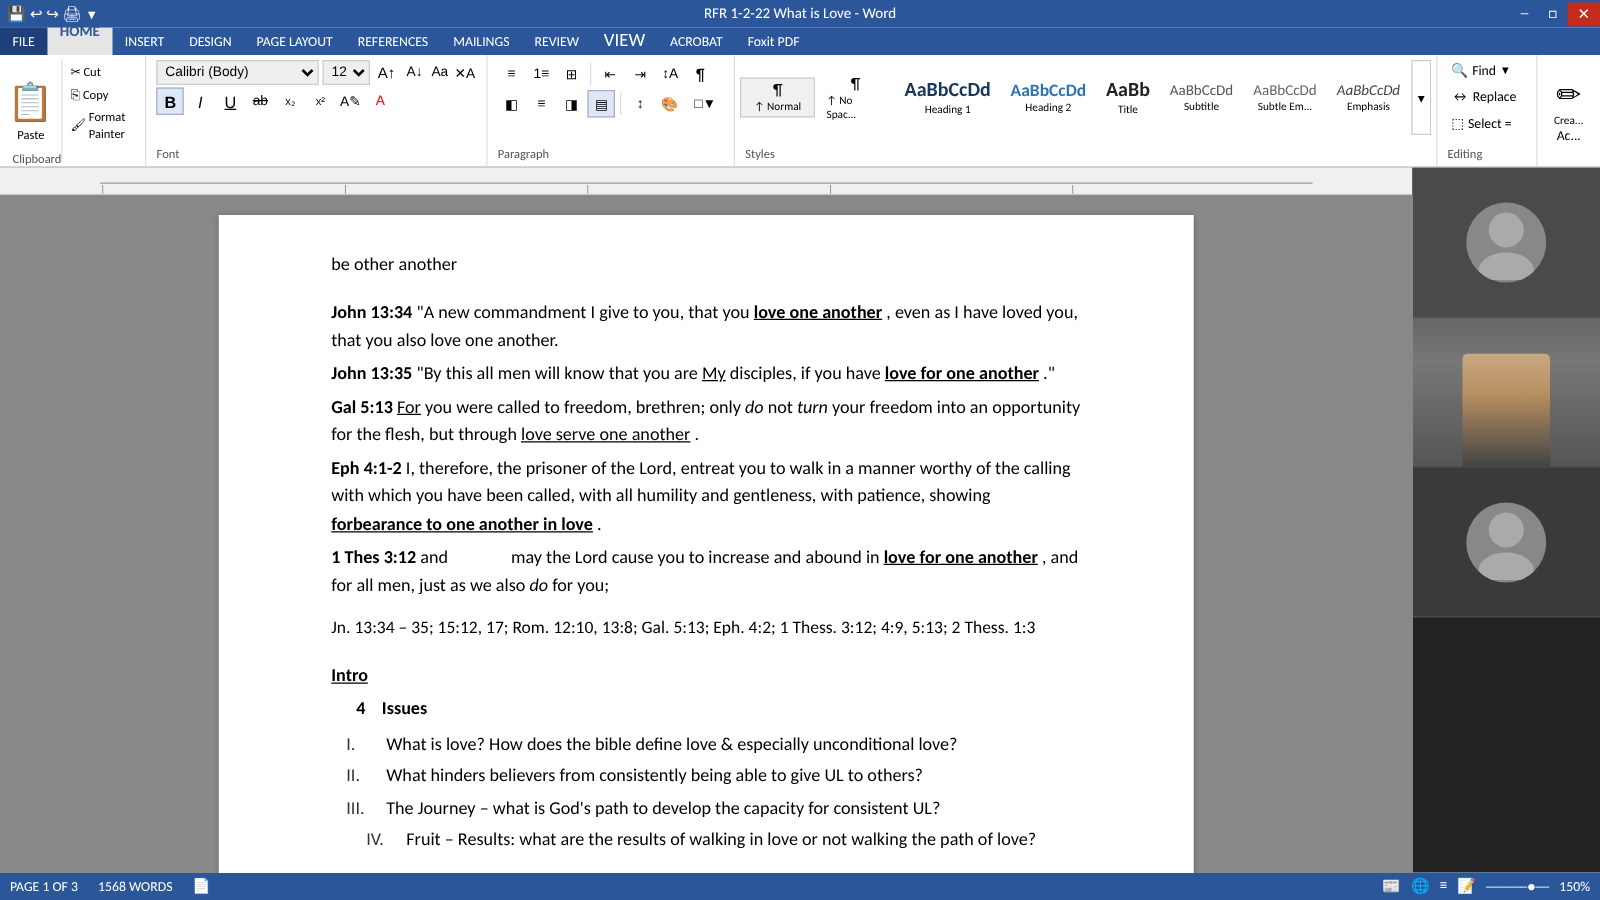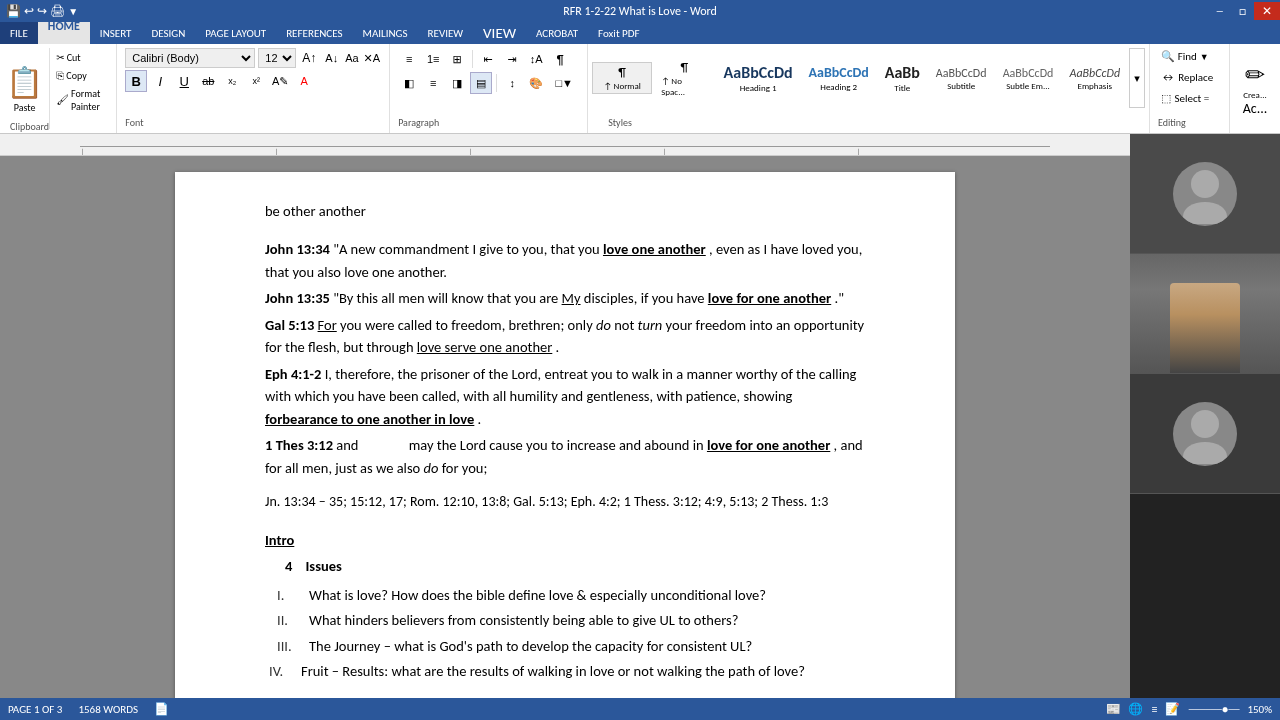--- a/index.html
+++ b/index.html
@@ -153,21 +153,21 @@
         <div style="display:flex; flex-direction:column; align-items:center; padding:2px 6px; border:1px solid transparent; cursor:pointer; min-width:65px;">
           <span style="font-size:12px; color:#666;">AaBbCcDd</span>
           <span style="font-size:9px;">Subtle Em...</span>
         </div>
         <div style="display:flex; flex-direction:column; align-items:center; padding:2px 6px; border:1px solid transparent; cursor:pointer; min-width:55px;">
           <span style="font-size:12px; font-style:italic; color:#444;">AaBbCcDd</span>
           <span style="font-size:9px;">Emphasis</span>
         </div>
         <button style="font-size:11px; border:1px solid #ccc; background:white; cursor:pointer; width:16px; height:60px;">▾</button>
       </div>
-      <div style="position:absolute; bottom:4px; left:20px; font-size:10px; color:#555;">Styles</div>
+      <div style="position:absolute; bottom:4px; left:8px; font-size:10px; color:#555;">Styles</div>
     </div>
 
     <div style="padding:4px 8px; border-right:1px solid #e0e0e0; display:flex; flex-direction:column; gap:4px; position:relative; min-width:80px;">
       <div style="font-size:11px; display:flex; align-items:center; gap:3px; cursor:pointer; padding:2px 3px;">
         <span>🔍</span>
         <span>Find</span>
         <span style="font-size:9px;">▼</span>
       </div>
       <div style="font-size:11px; display:flex; align-items:center; gap:3px; cursor:pointer; padding:2px 3px;">
         <span>↔</span>
@@ -177,21 +177,21 @@
         <span>⬚</span>
         <span>Select =</span>
       </div>
       <div style="position:absolute; bottom:4px; left:8px; font-size:10px; color:#555;">Editing</div>
     </div>
 
     <div style="padding:4px 8px; display:flex; flex-direction:column; align-items:center; justify-content:center; position:relative; min-width:50px;">
       <div style="font-size:11px; cursor:pointer; text-align:center;">
         <div style="font-size:24px;">✏</div>
         <div style="font-size:9px;">Crea...</div>
-        <div style="font-size:14px;">Ac...</div>
+        <div style="font-size:11px;">Ac...</div>
       </div>
     </div>
   </div>
 
   <div style="display:flex; flex:1; overflow:hidden;">
 
     <div style="flex:1; display:flex; flex-direction:column; background:#888; overflow:hidden;">
 
       <div style="height:22px; background:#f0f0f0; border-bottom:1px solid #ccc; display:flex; align-items:center; padding:0 80px; font-size:9px; color:#666; overflow:hidden;">
         <div style="flex:1; border-top:1px solid #999; position:relative; margin-top:4px;">
@@ -275,21 +275,21 @@
               <span>What is love? How does the bible define love &amp; especially unconditional love?</span>
             </div>
             <div style="display:flex; gap:8px; margin-bottom:3px; margin-left:12px;">
               <span style="min-width:24px; color:#333;">II.</span>
               <span>What hinders believers from consistently being able to give UL to others?</span>
             </div>
             <div style="display:flex; gap:8px; margin-bottom:3px; margin-left:12px;">
               <span style="min-width:24px; color:#333;">III.</span>
               <span>The Journey – what is God's path to develop the capacity for consistent UL?</span>
             </div>
-            <div style="display:flex; gap:8px; margin-bottom:3px; margin-left:4px;">
+            <div style="display:flex; gap:8px; margin-bottom:3px; margin-left:28px;">
               <span style="min-width:24px; color:#333;">IV.</span>
               <span>Fruit – Results: what are the results of walking in love or not walking the path of love?</span>
             </div>
           </div>
 
         </div>
       </div>
     </div>
 
     <div style="width:150px; background:#2d2d2d; display:flex; flex-direction:column;">

